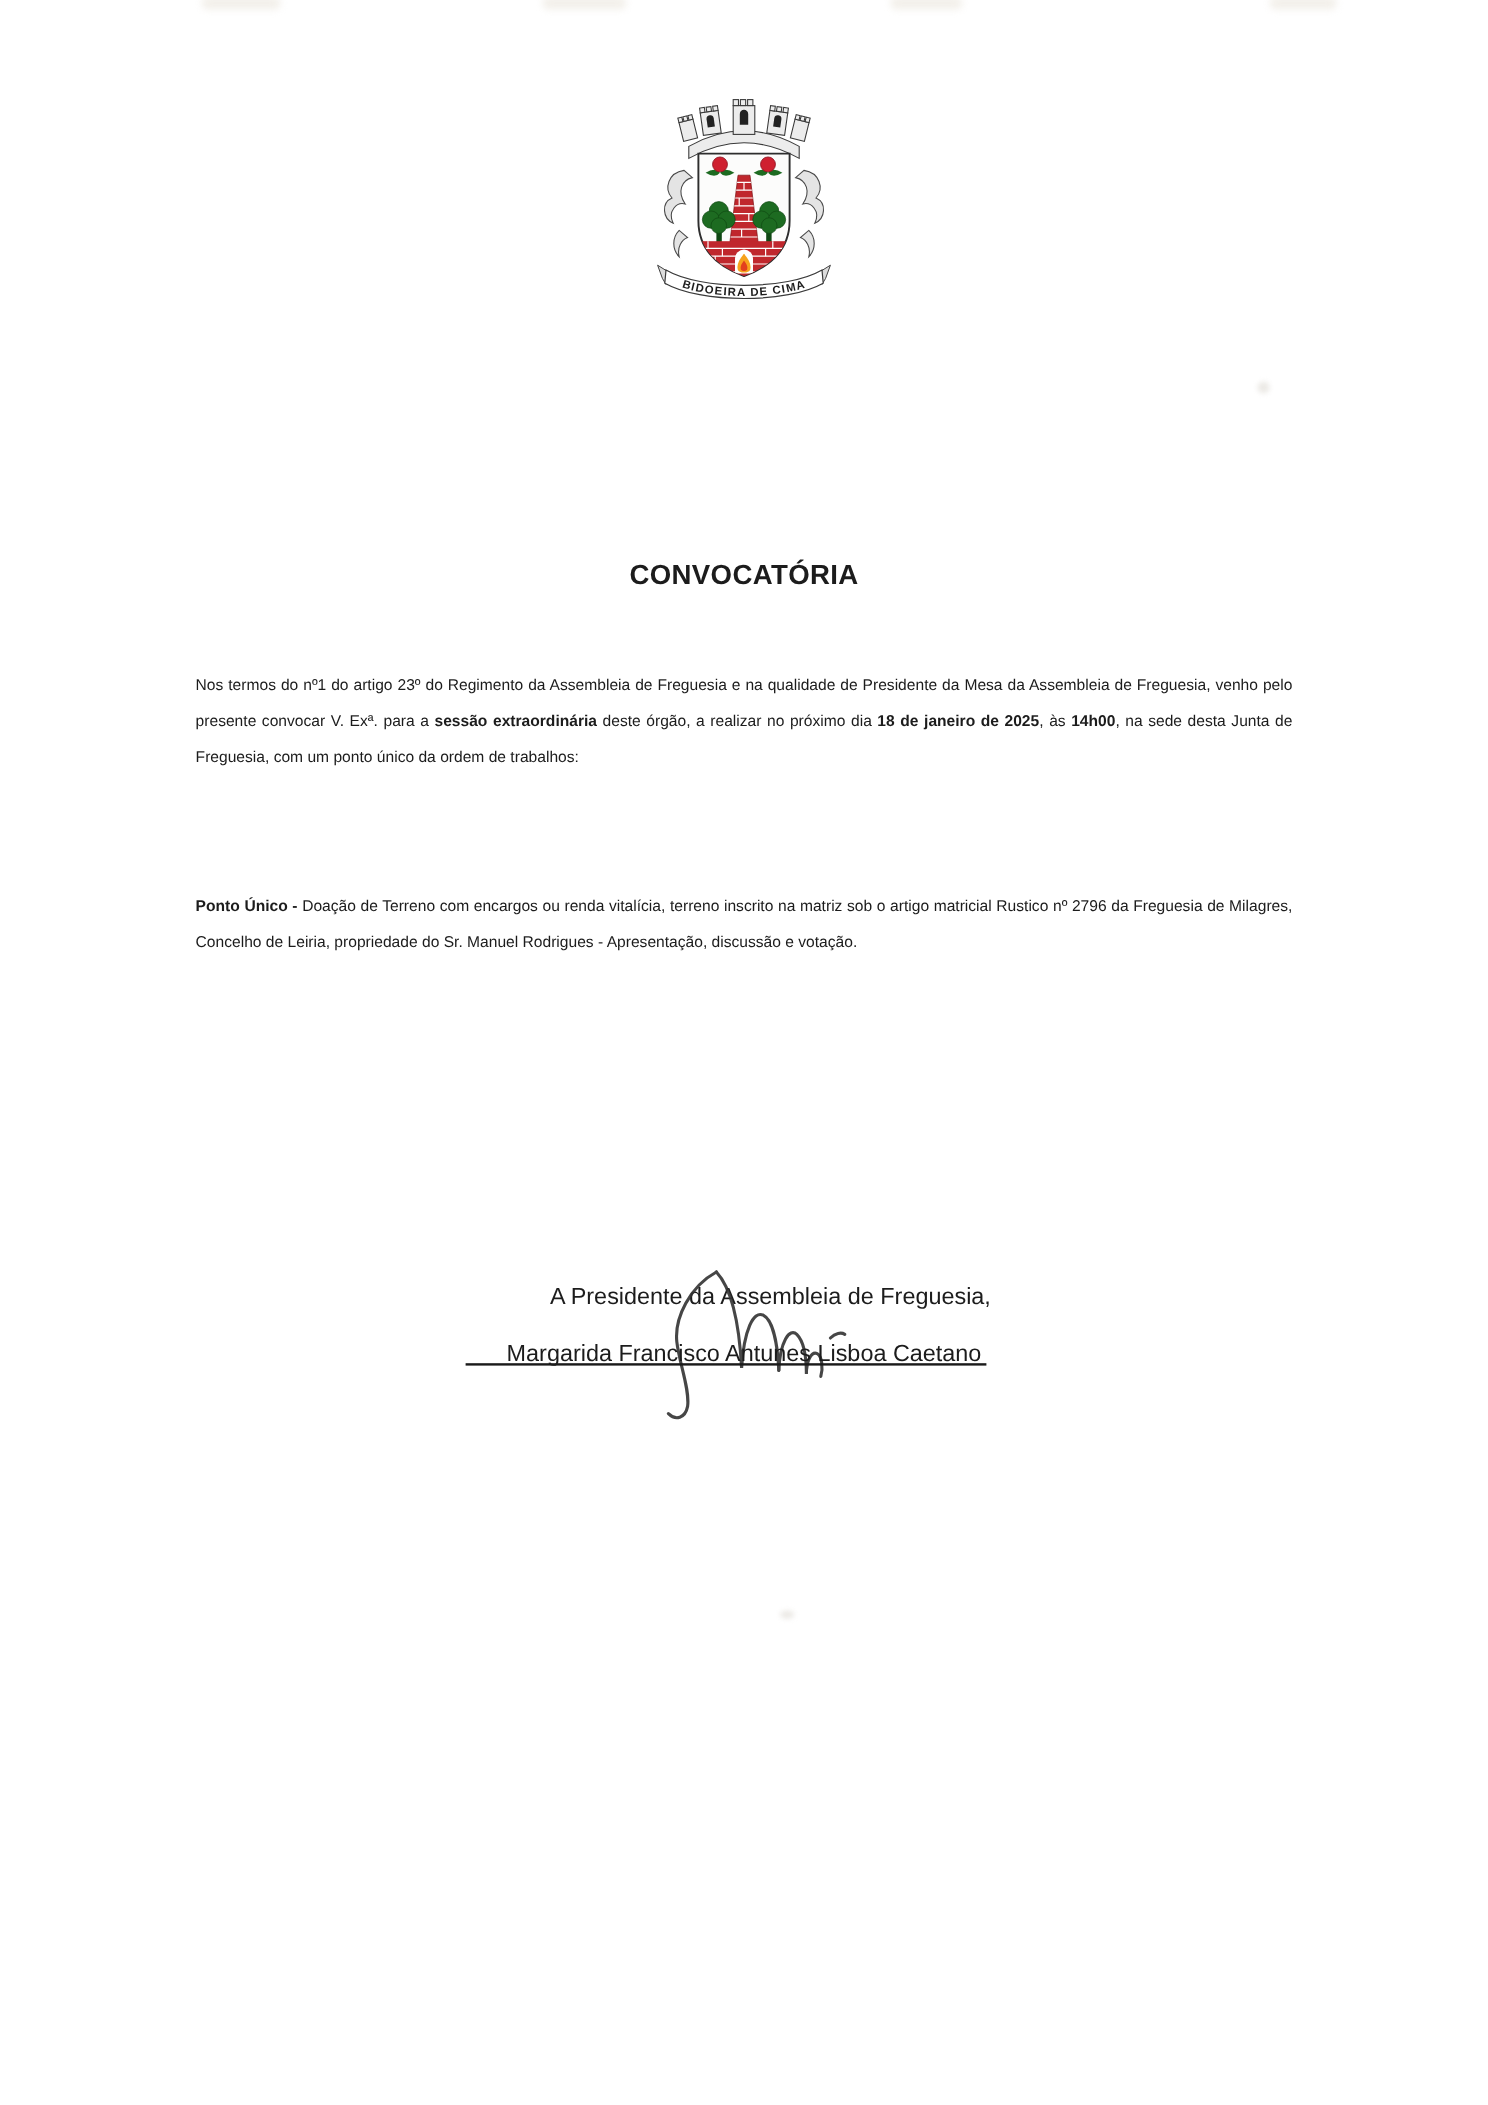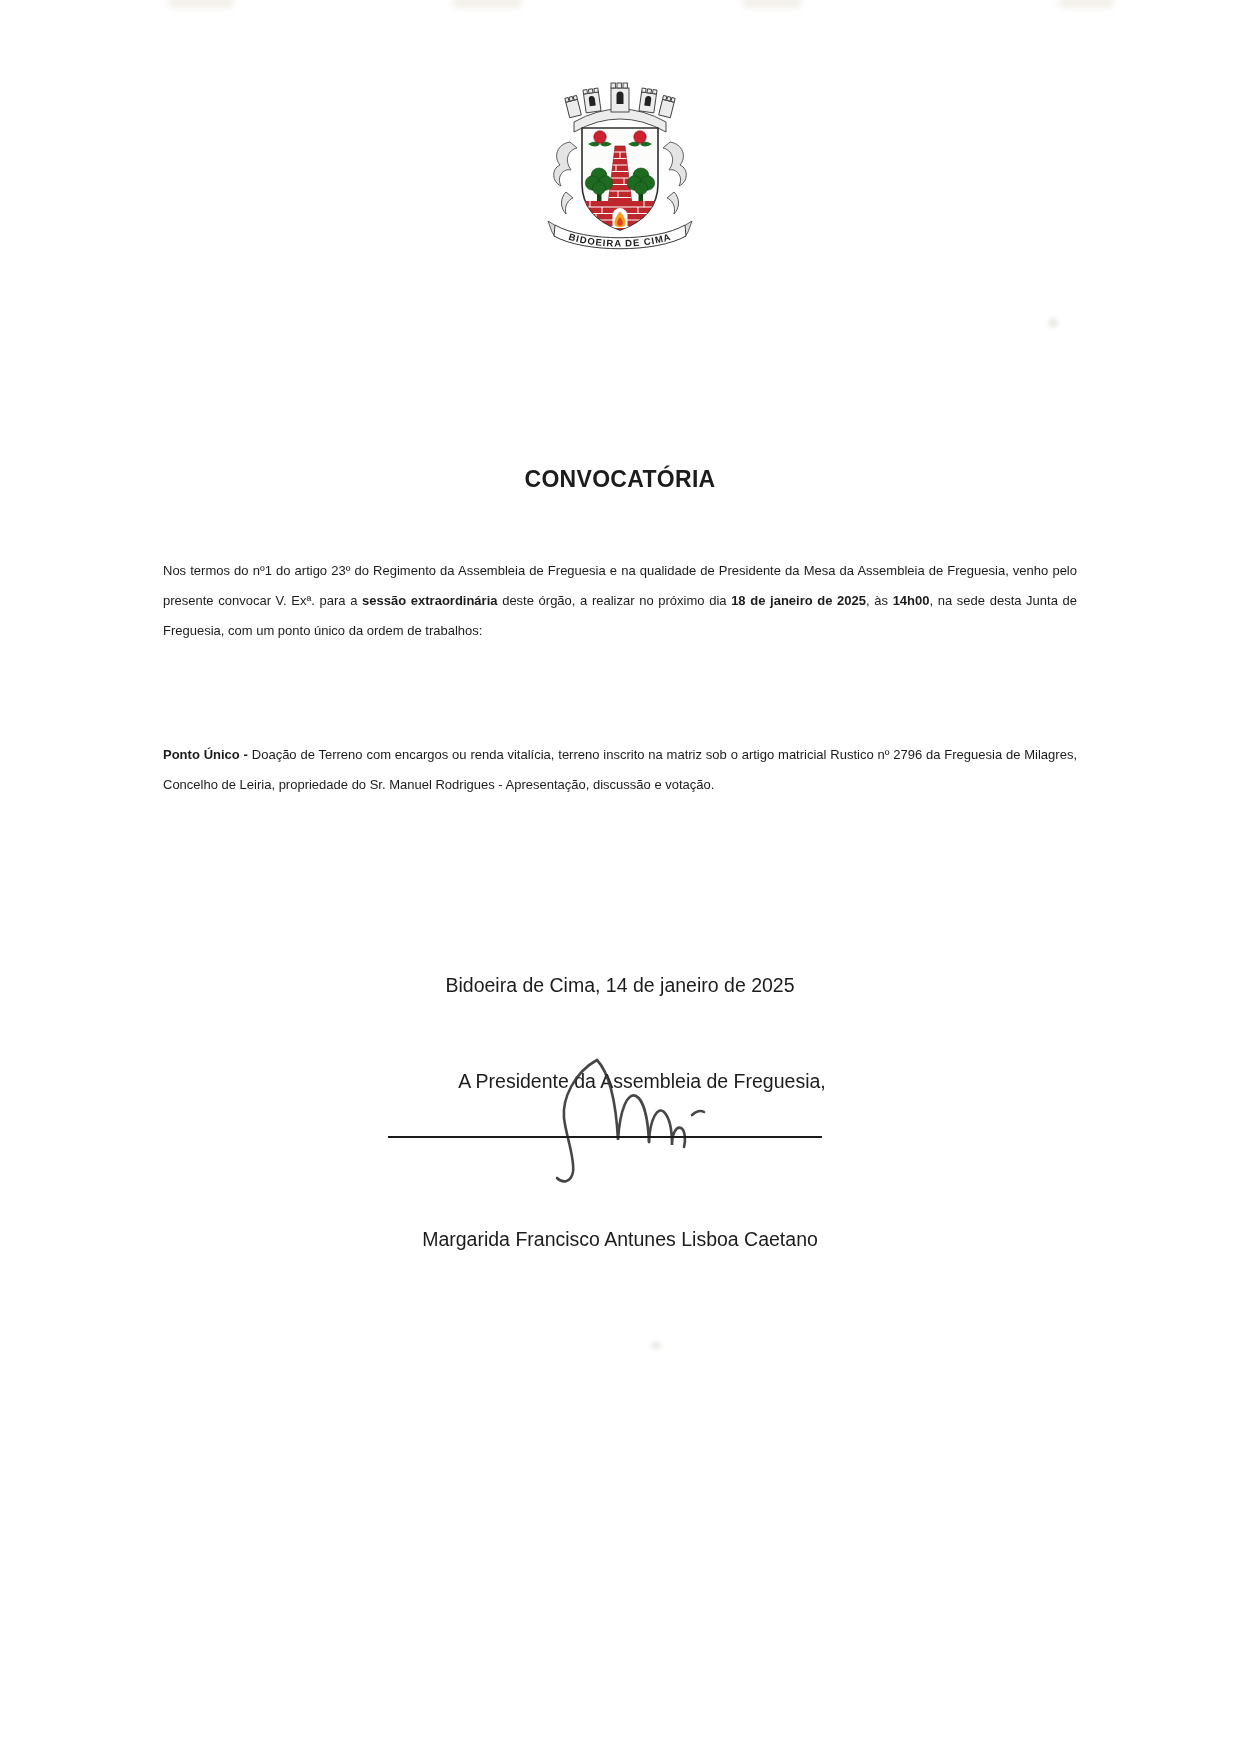--- a/index.html
+++ b/index.html
@@ -36,21 +36,21 @@
   }
   .b{font-weight:700;}
   .par1{top:556px;}
   .par2{top:740px;}
   .center-line{
     left:0;right:0;text-align:center;
     font-size:19.5px;line-height:30px;
   }
   .place-date{top:970px;}
   .sig-title{top:1066px;padding-left:44px;}
-  .signatory{top:1224px;text-align:center;}
+  .signatory{top:1113px;text-align:center;}
   .sig-rule{
     left:388px;top:1136px;width:434px;height:2px;
     background:#1a1a1a;
   }
   .sig-svg{left:520px;top:1046px;pointer-events:none;}
   .crest{left:540px;top:80px;}
 </style>
 </head>
 <body>
 
@@ -189,21 +189,20 @@
         <textPath href="#ribbonTextPath" startOffset="50%" text-anchor="middle">BIDOEIRA DE CIMA</textPath>
       </text>
     </g>
   </svg>
 
   <div class="abs subtitle">CONVOCATÓRIA</div>
 
   <div class="abs body-par par1"><span>Nos termos do nº1 do artigo 23º do Regimento da Assembleia de Freguesia e na qualidade de Presidente da Mesa da Assembleia de Freguesia, venho pelo presente convocar V. Exª. para a </span><span class="b">sessão extraordinária</span><span> deste órgão, a realizar no próximo dia </span><span class="b">18 de janeiro de 2025</span><span>, às </span><span class="b">14h00</span><span>, na sede desta Junta de Freguesia, com um ponto único da ordem de trabalhos:</span></div>
   <div class="abs body-par par2"><span class="b">Ponto Único - </span><span>Doação de Terreno com encargos ou renda vitalícia, terreno inscrito na matriz sob o artigo matricial Rustico nº 2796 da Freguesia de Milagres, Concelho de Leiria, propriedade do Sr. Manuel Rodrigues - Apresentação, discussão e votação.</span></div>
 
-  <div class="abs center-line place-date">Bidoeira de Cima, 14 de janeiro de 2025</div>
   <div class="abs center-line sig-title">A Presidente da Assembleia de Freguesia,</div>
 
   <svg class="abs sig-svg" width="220" height="150" viewBox="0 0 220 150">
     <g fill="none" stroke="#333333" stroke-width="2.6" stroke-linecap="round" opacity="0.9">
       <path d="M 77,14 C 55,26 42,52 44,72 C 46,90 55,112 53,126 C 51,136 43,138 37,132"></path>
       <path d="M 77,14 C 90,28 96,56 98,94 C 100,62 108,46 116,50 C 124,54 128,74 129,96"></path>
       <path d="M 129,96 C 130,72 138,60 144,66 C 150,72 152,86 152,99 C 152,88 156,80 161,82 C 165,84 166,94 164,101"></path>
       <path d="M 172,69 C 176,65 181,64 184,66"></path>
     </g>
   </svg>

